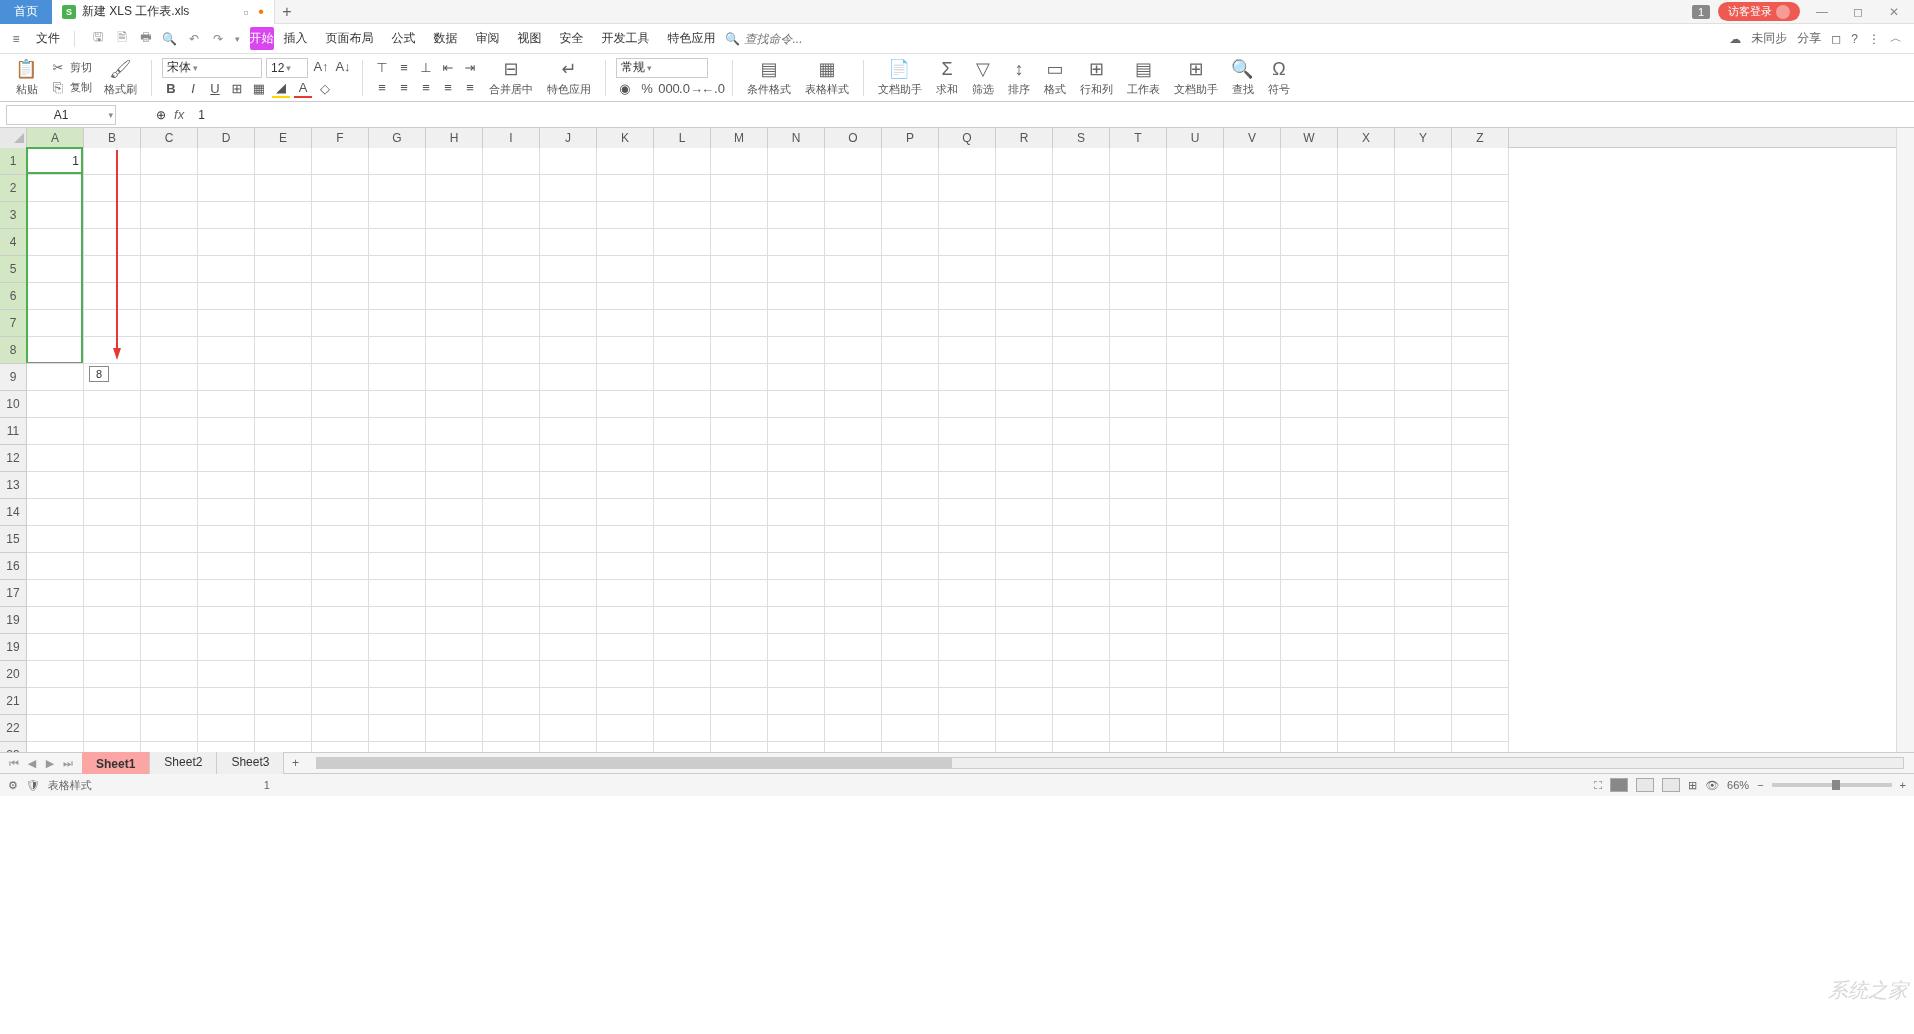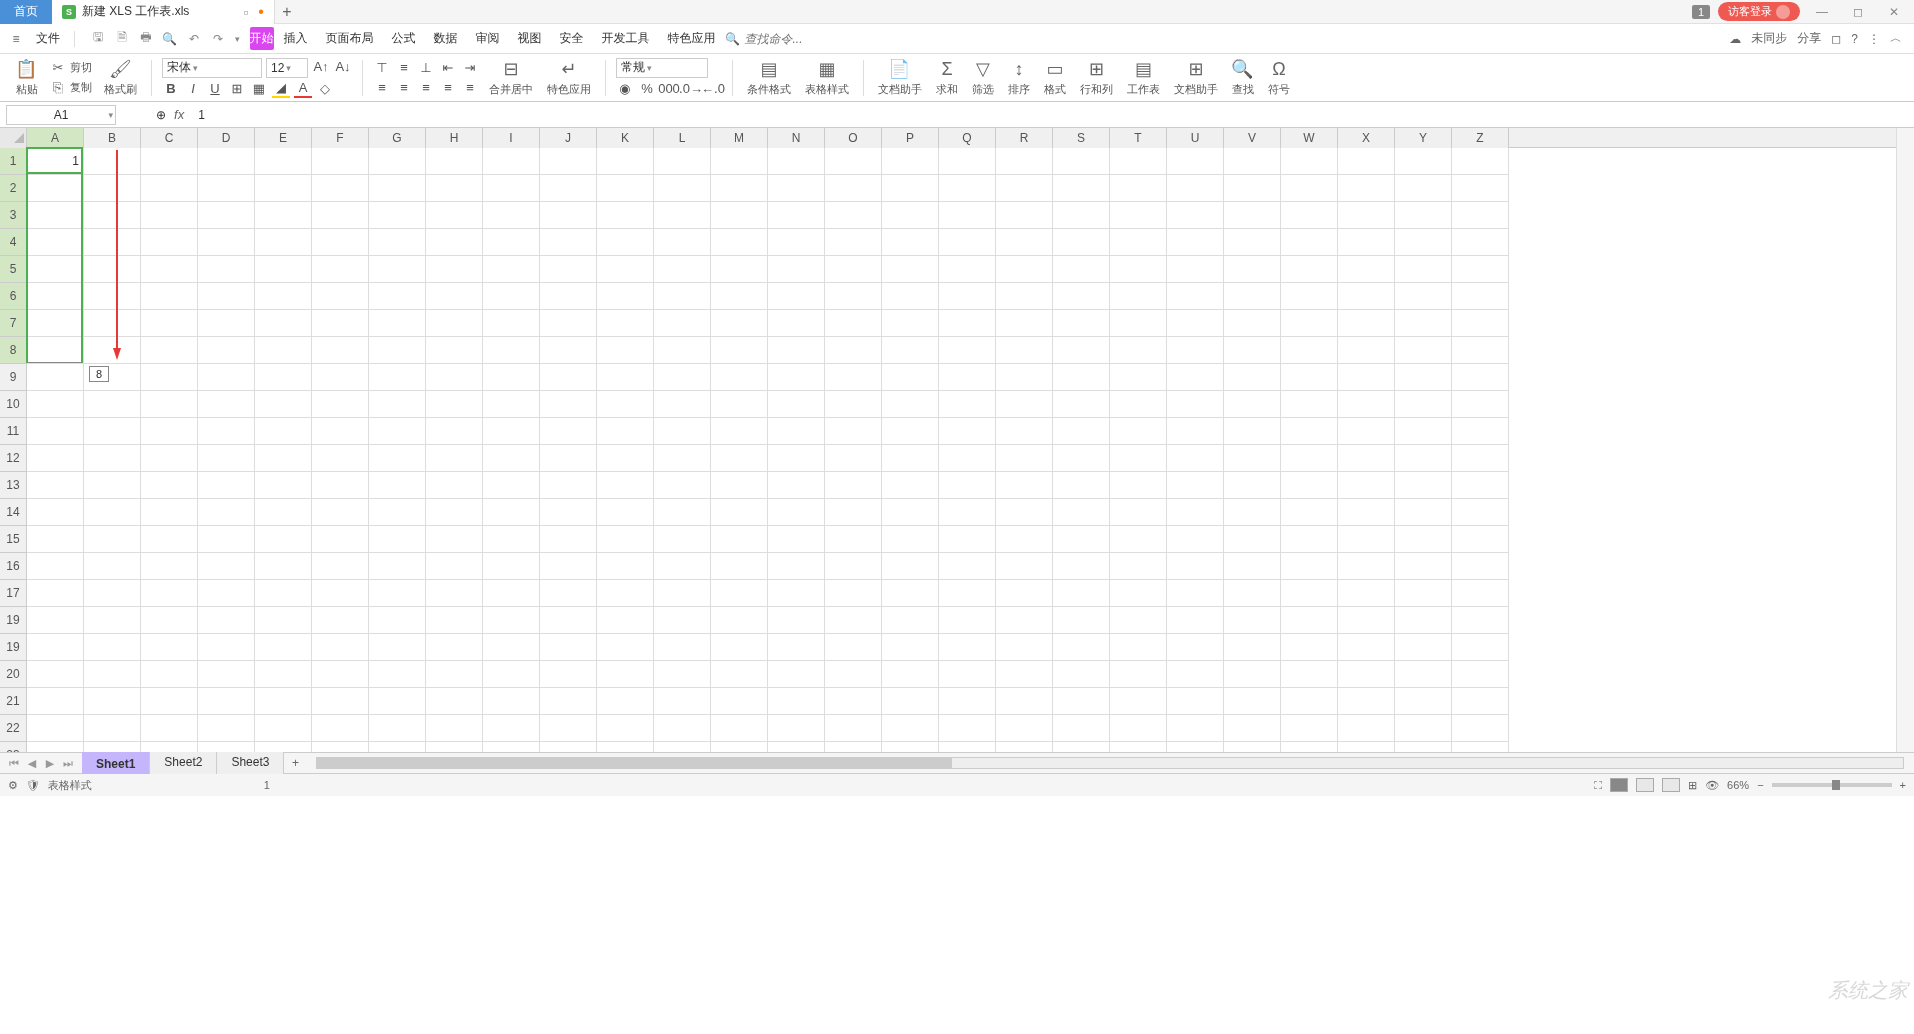--- a/index.html
+++ b/index.html
@@ -77,21 +77,21 @@
 .selection-box { position: absolute; border: 2px solid #4caf50; pointer-events: none; }
 .drag-box { position: absolute; border: 1px solid #888; background: #fff; padding: 1px 6px; font-size: 11px; pointer-events: none; }
 .arrow-annotation { position: absolute; pointer-events: none; }
 .grid-scroll-v { position: absolute; right: 0; top: 0; width: 18px; height: 100%; background: #f5f5f5; border-left: 1px solid #ddd; }
 
 
 .sheet-bar { height: 22px; background: #f5f5f5; display: flex; align-items: center; border-top: 1px solid #ccc; border-bottom: 1px solid #ccc; }
 .sheet-nav { display: flex; gap: 2px; padding: 0 6px; }
 .sheet-nav-btn { width: 16px; height: 16px; display: flex; align-items: center; justify-content: center; color: #999; font-size: 11px; }
 .sheet-tab { padding: 3px 14px; font-size: 12px; border-right: 1px solid #ccc; background: #efefef; }
-.sheet-tab.active { background: #c4b5fd; font-weight: bold; border-top: 2px solid transparent; }
+.sheet-tab.active { background: #fca5a5; font-weight: bold; border-top: 2px solid transparent; }
 .sheet-add { width: 22px; text-align: center; color: #666; }
 .sheet-scroll { flex: 1; margin: 0 10px; height: 12px; background: #eee; border: 1px solid #ccc; position: relative; }
 .sheet-scroll-thumb { position: absolute; left: 0; top: 0; width: 40%; height: 100%; background: #ccc; }
 
 
 .status-bar { height: 22px; background: #f5f5f5; display: flex; align-items: center; padding: 0 8px; gap: 12px; font-size: 11px; color: #666; }
 .status-left { display: flex; align-items: center; gap: 8px; }
 .status-spacer { flex: 1; }
 .status-right { display: flex; align-items: center; gap: 8px; }
 .view-btn { width: 18px; height: 14px; border: 1px solid #aaa; background: #e8e8e8; }

